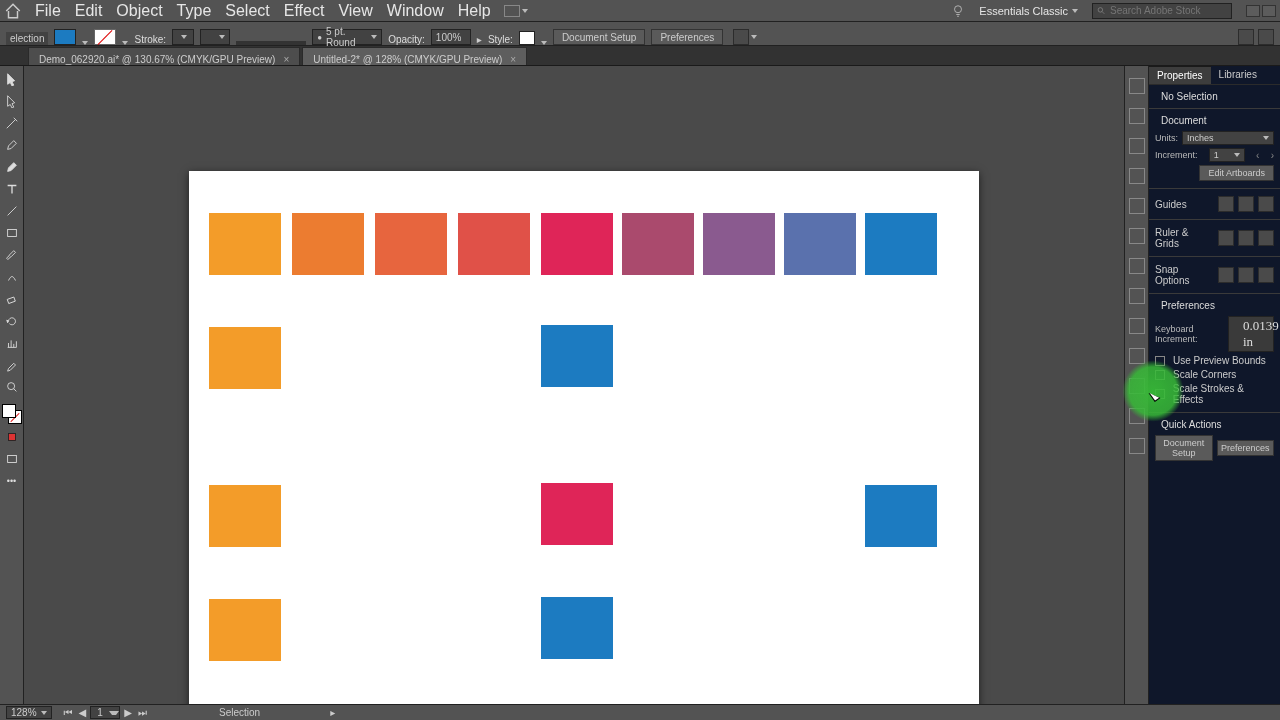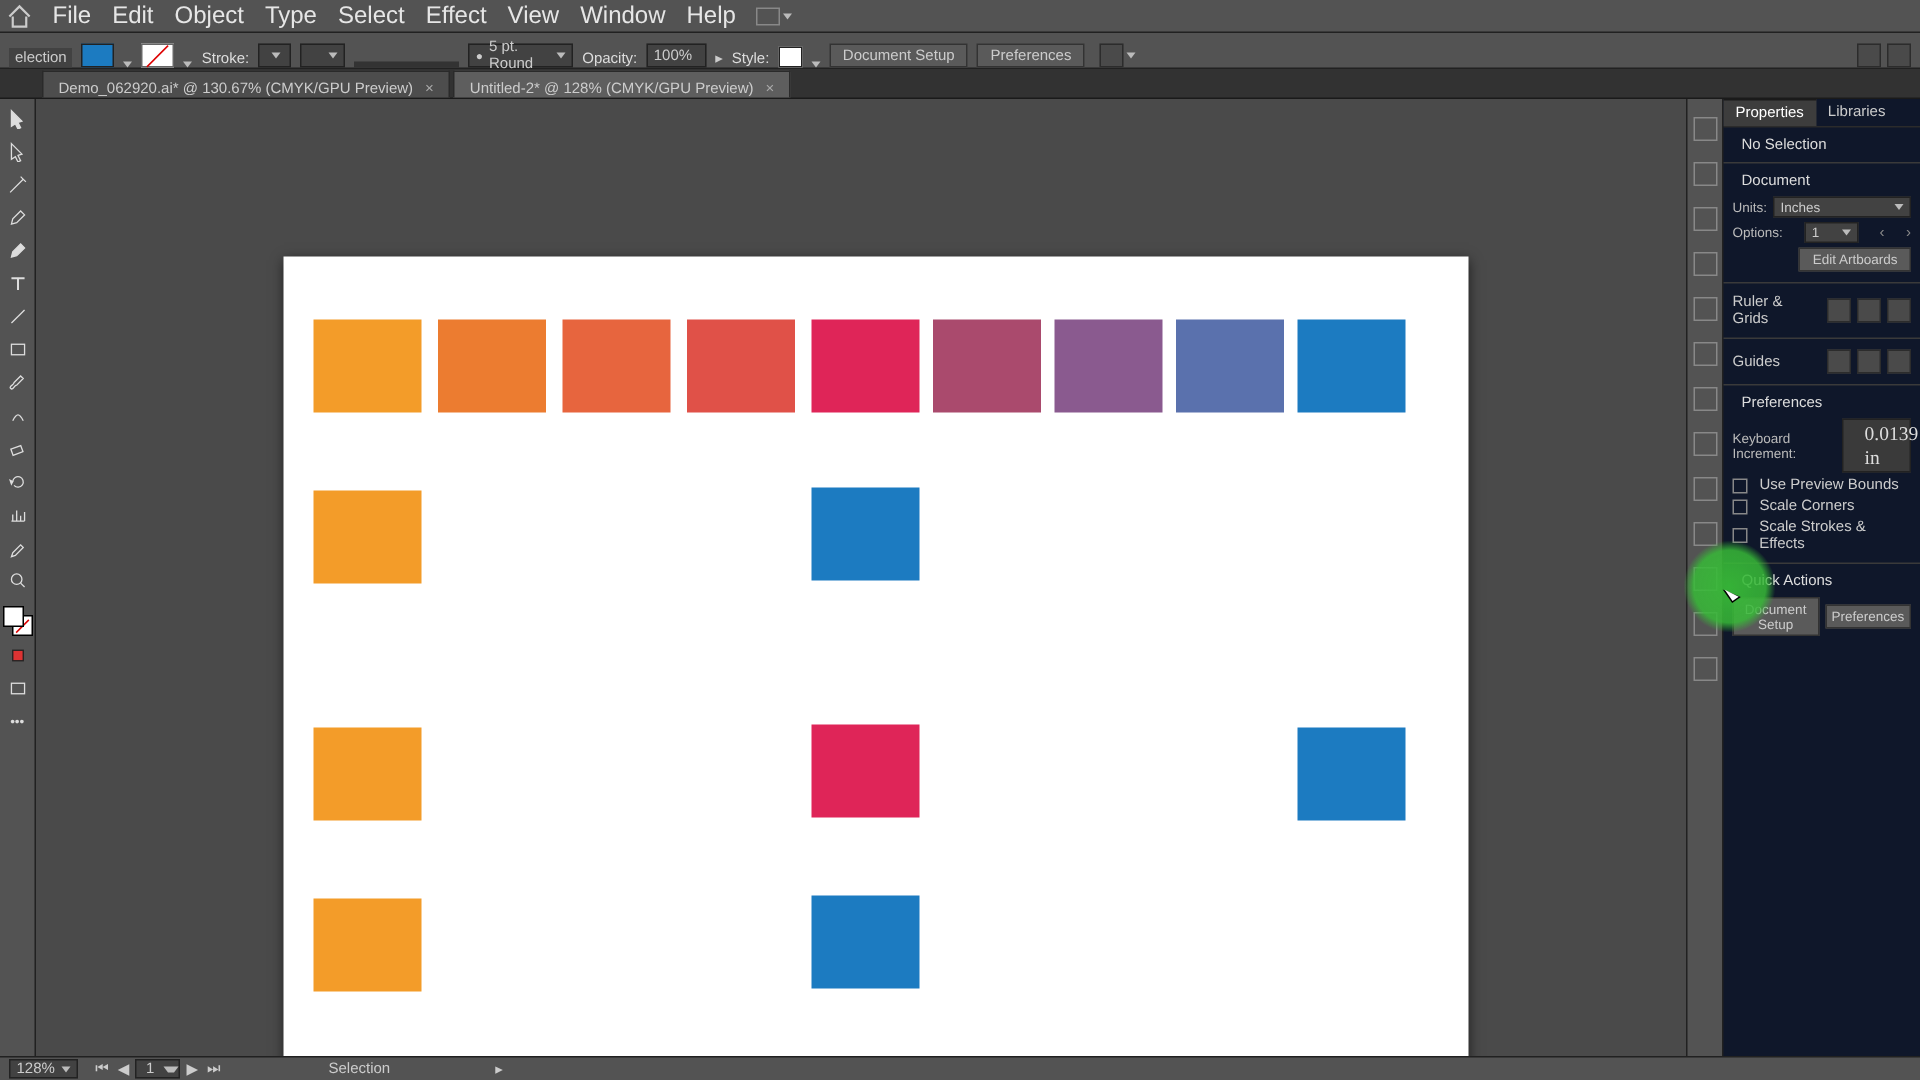--- a/index.html
+++ b/index.html
@@ -101,20 +101,41 @@
   <div class="menu-item">Edit</div>
   <div class="menu-item">Object</div>
   <div class="menu-item">Type</div>
   <div class="menu-item">Select</div>
   <div class="menu-item">Effect</div>
   <div class="menu-item">View</div>
   <div class="menu-item">Window</div>
   <div class="menu-item">Help</div>
   <div class="layout-ico"></div>
   <span class="chev-down" style="margin-left:2px;"></span>
+  <div class="right">
+    <svg viewBox="0 0 16 16" width="14" height="14">
+        <circle cx="8" cy="6" r="4" stroke="#bbb" stroke-width="1" fill="none"></circle>
+        <path d="M6 12h4M7 14h2" stroke="#bbb"></path>
+      </svg>
+    <div class="ws">
+      <span>Essentials Classic</span>
+      <span class="chev-down"></span>
+    </div>
+    <div class="search">
+      <svg viewBox="0 0 16 16" width="10" height="10">
+          <circle cx="6" cy="6" r="4" stroke="#999" fill="none"></circle>
+          <path d="M9 9l4 4" stroke="#999"></path>
+        </svg>
+      <input placeholder="Search Adobe Stock" style="">
+    </div>
+    <div class="winbtns">
+      <div class="winbtn"></div>
+      <div class="winbtn"></div>
+    </div>
+  </div>
 </div>
 
 <div class="controlbar">
   <span class="sel-label">election</span>
   <div class="swatch" style="background:#1c7bc1"></div>
   <span class="chev-down"></span>
   <div class="stroke-none"></div>
   <span class="chev-down"></span>
   <span class="ctl-label">Stroke:</span>
   <div class="dd" style="width:22px">
@@ -306,45 +327,55 @@
     <div class="psec">
       <div class="psec-title">Document</div>
       <div class="prow">
         <label>Units:</label>
         <div class="psel">
             <span>Inches</span>
             <span class="chev-down"></span>
           </div>
       </div>
       <div class="prow">
-        <label>Options:</label>
+        <label>Increment:</label>
         <div class="psel" style="flex:0 0 36px">
             <span>1</span>
             <span class="chev-down"></span>
           </div>
         <span style="color:#888">‹</span>
         <span style="color:#888">›</span>
       </div>
       <div class="prow">
           <div class="qbtn" style="margin-left:auto;flex:0 0 auto;padding:2px 8px">Edit Artboards</div>
         </div>
     </div>
     <div class="psec">
       <div class="prow">
+          <span>Guides</span>
+        <div class="icogrp">
+            <div class="icobtn"></div>
+            <div class="icobtn"></div>
+            <div class="icobtn"></div>
+          </div>
+      </div>
+    </div>
+    <div class="psec">
+      <div class="prow">
           <span>Ruler &amp; Grids</span>
         <div class="icogrp">
             <div class="icobtn"></div>
             <div class="icobtn"></div>
             <div class="icobtn"></div>
           </div>
       </div>
     </div>
     <div class="psec">
       <div class="prow">
-          <span>Guides</span>
+          <span>Snap Options</span>
         <div class="icogrp">
             <div class="icobtn"></div>
             <div class="icobtn"></div>
             <div class="icobtn"></div>
           </div>
       </div>
     </div>
     <div class="psec">
       <div class="psec-title">Preferences</div>
       <div class="prow">

